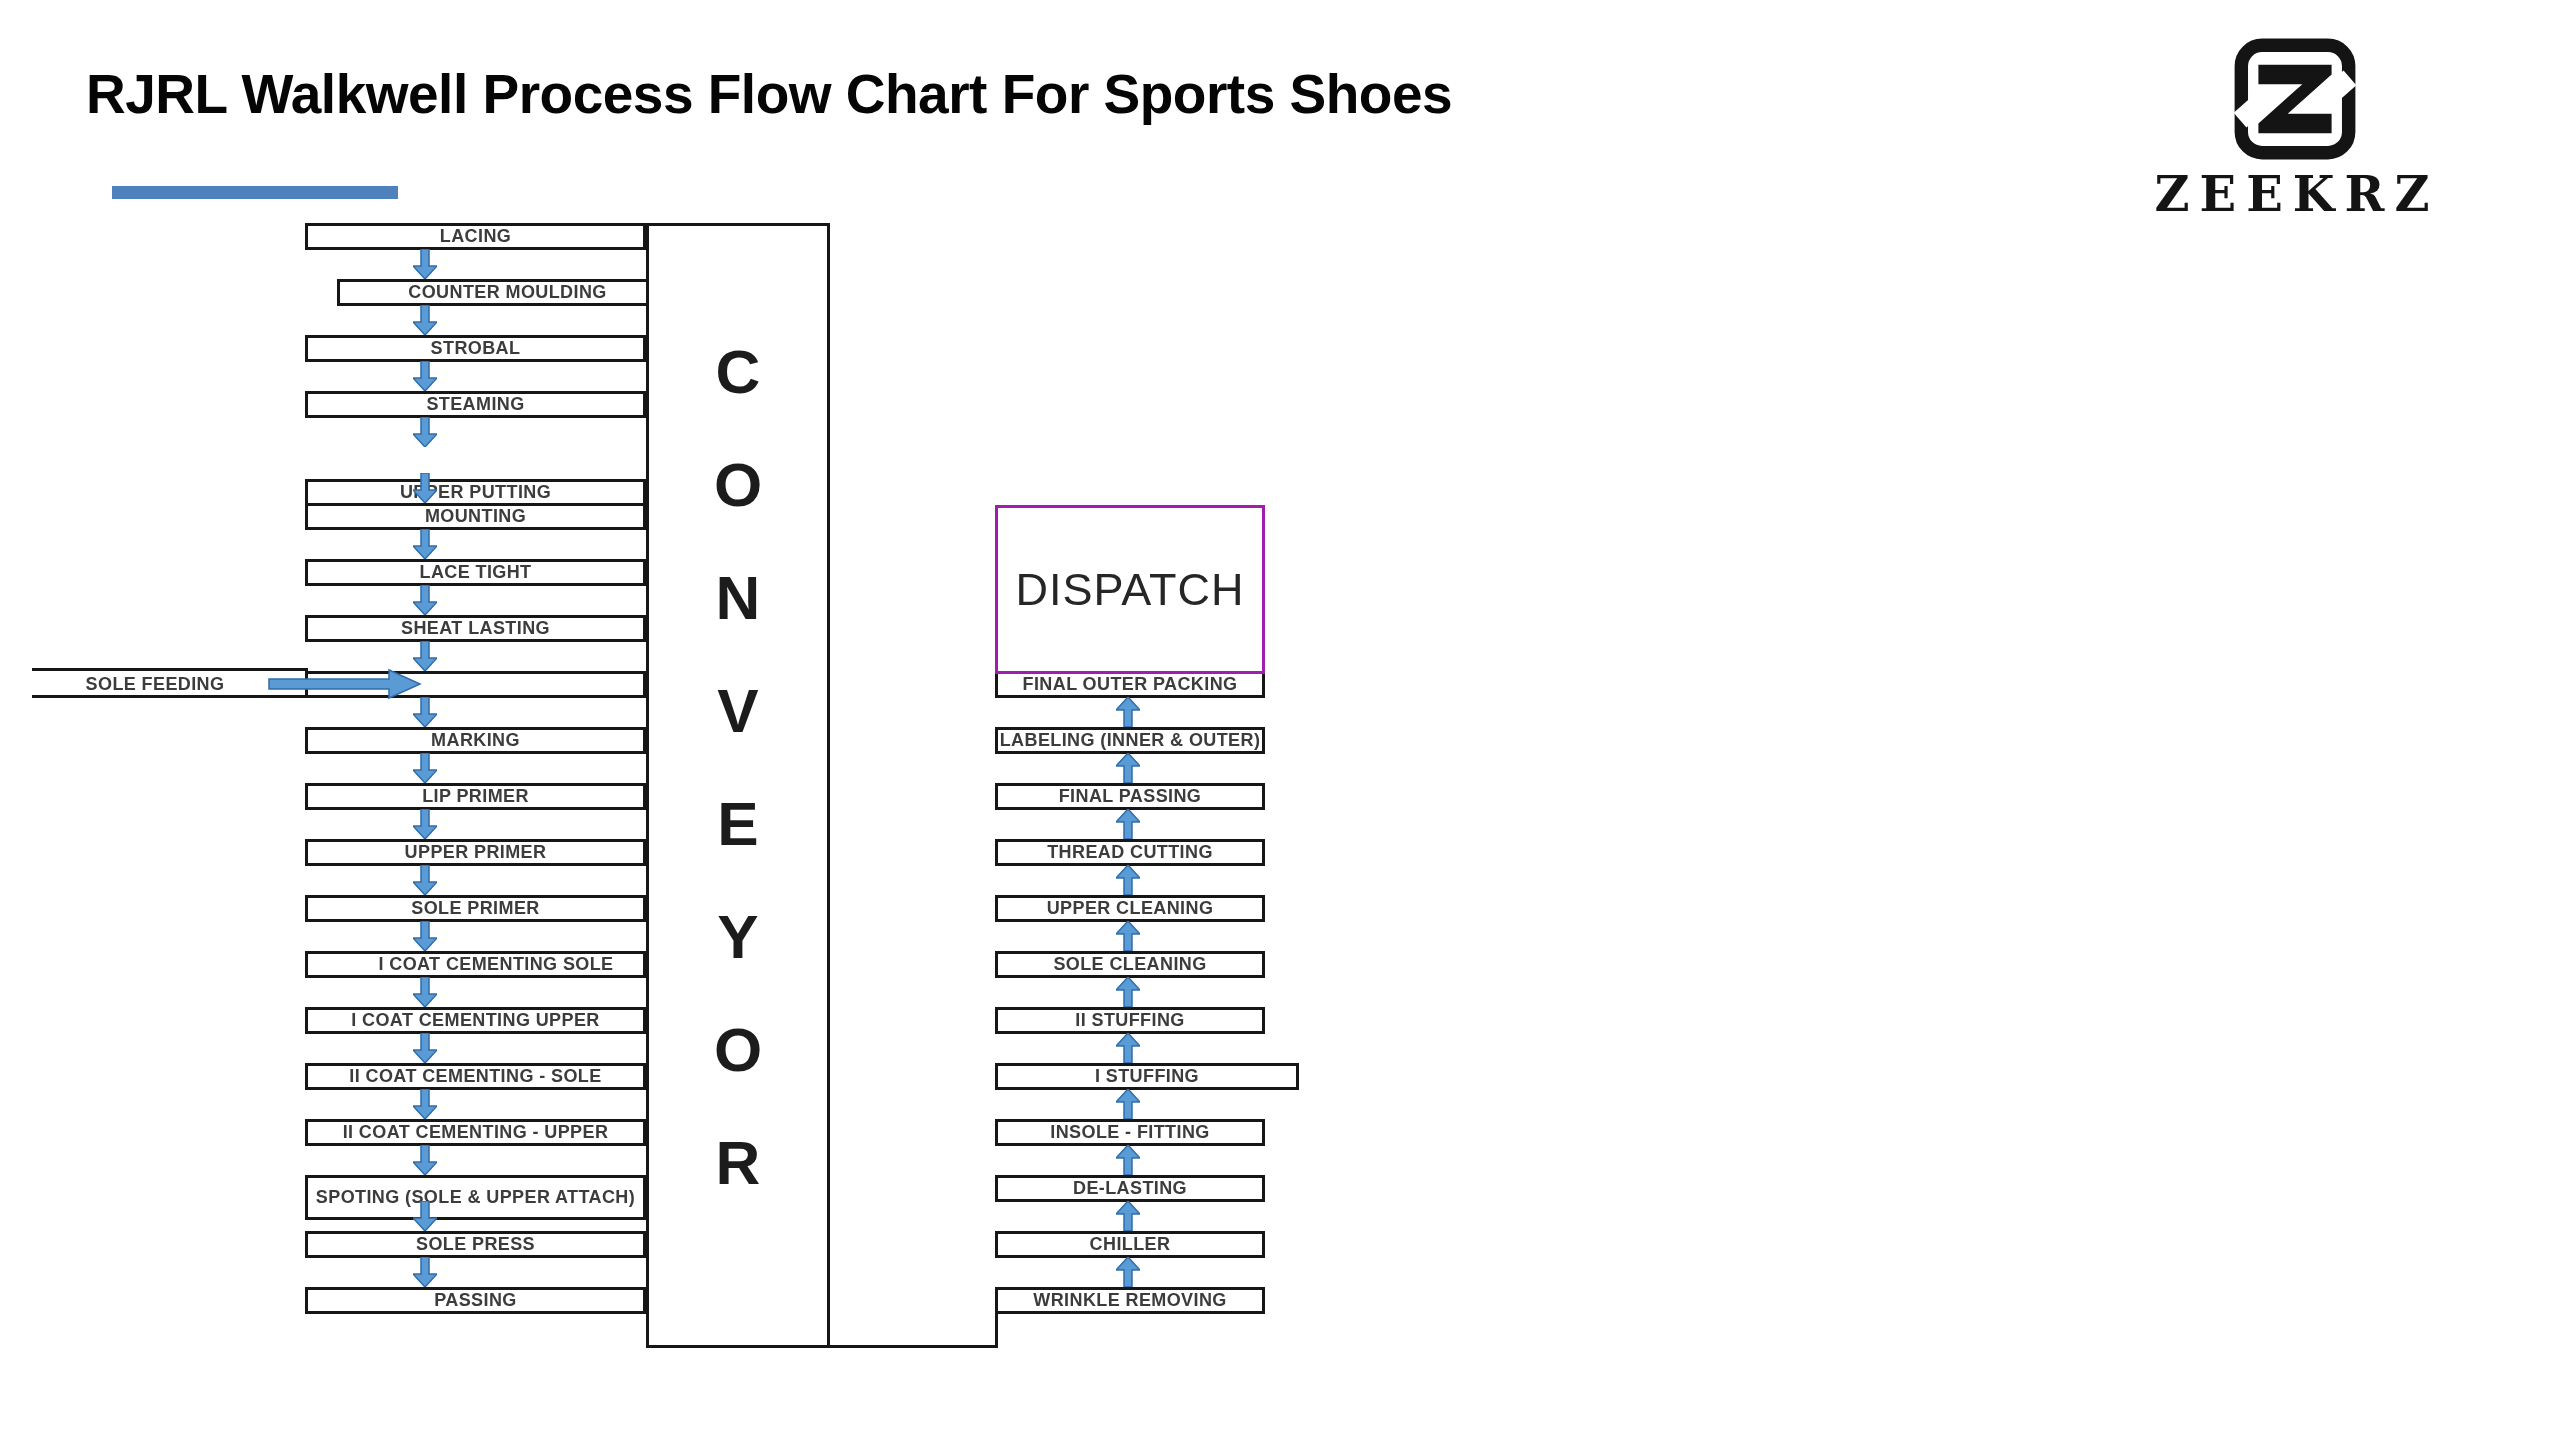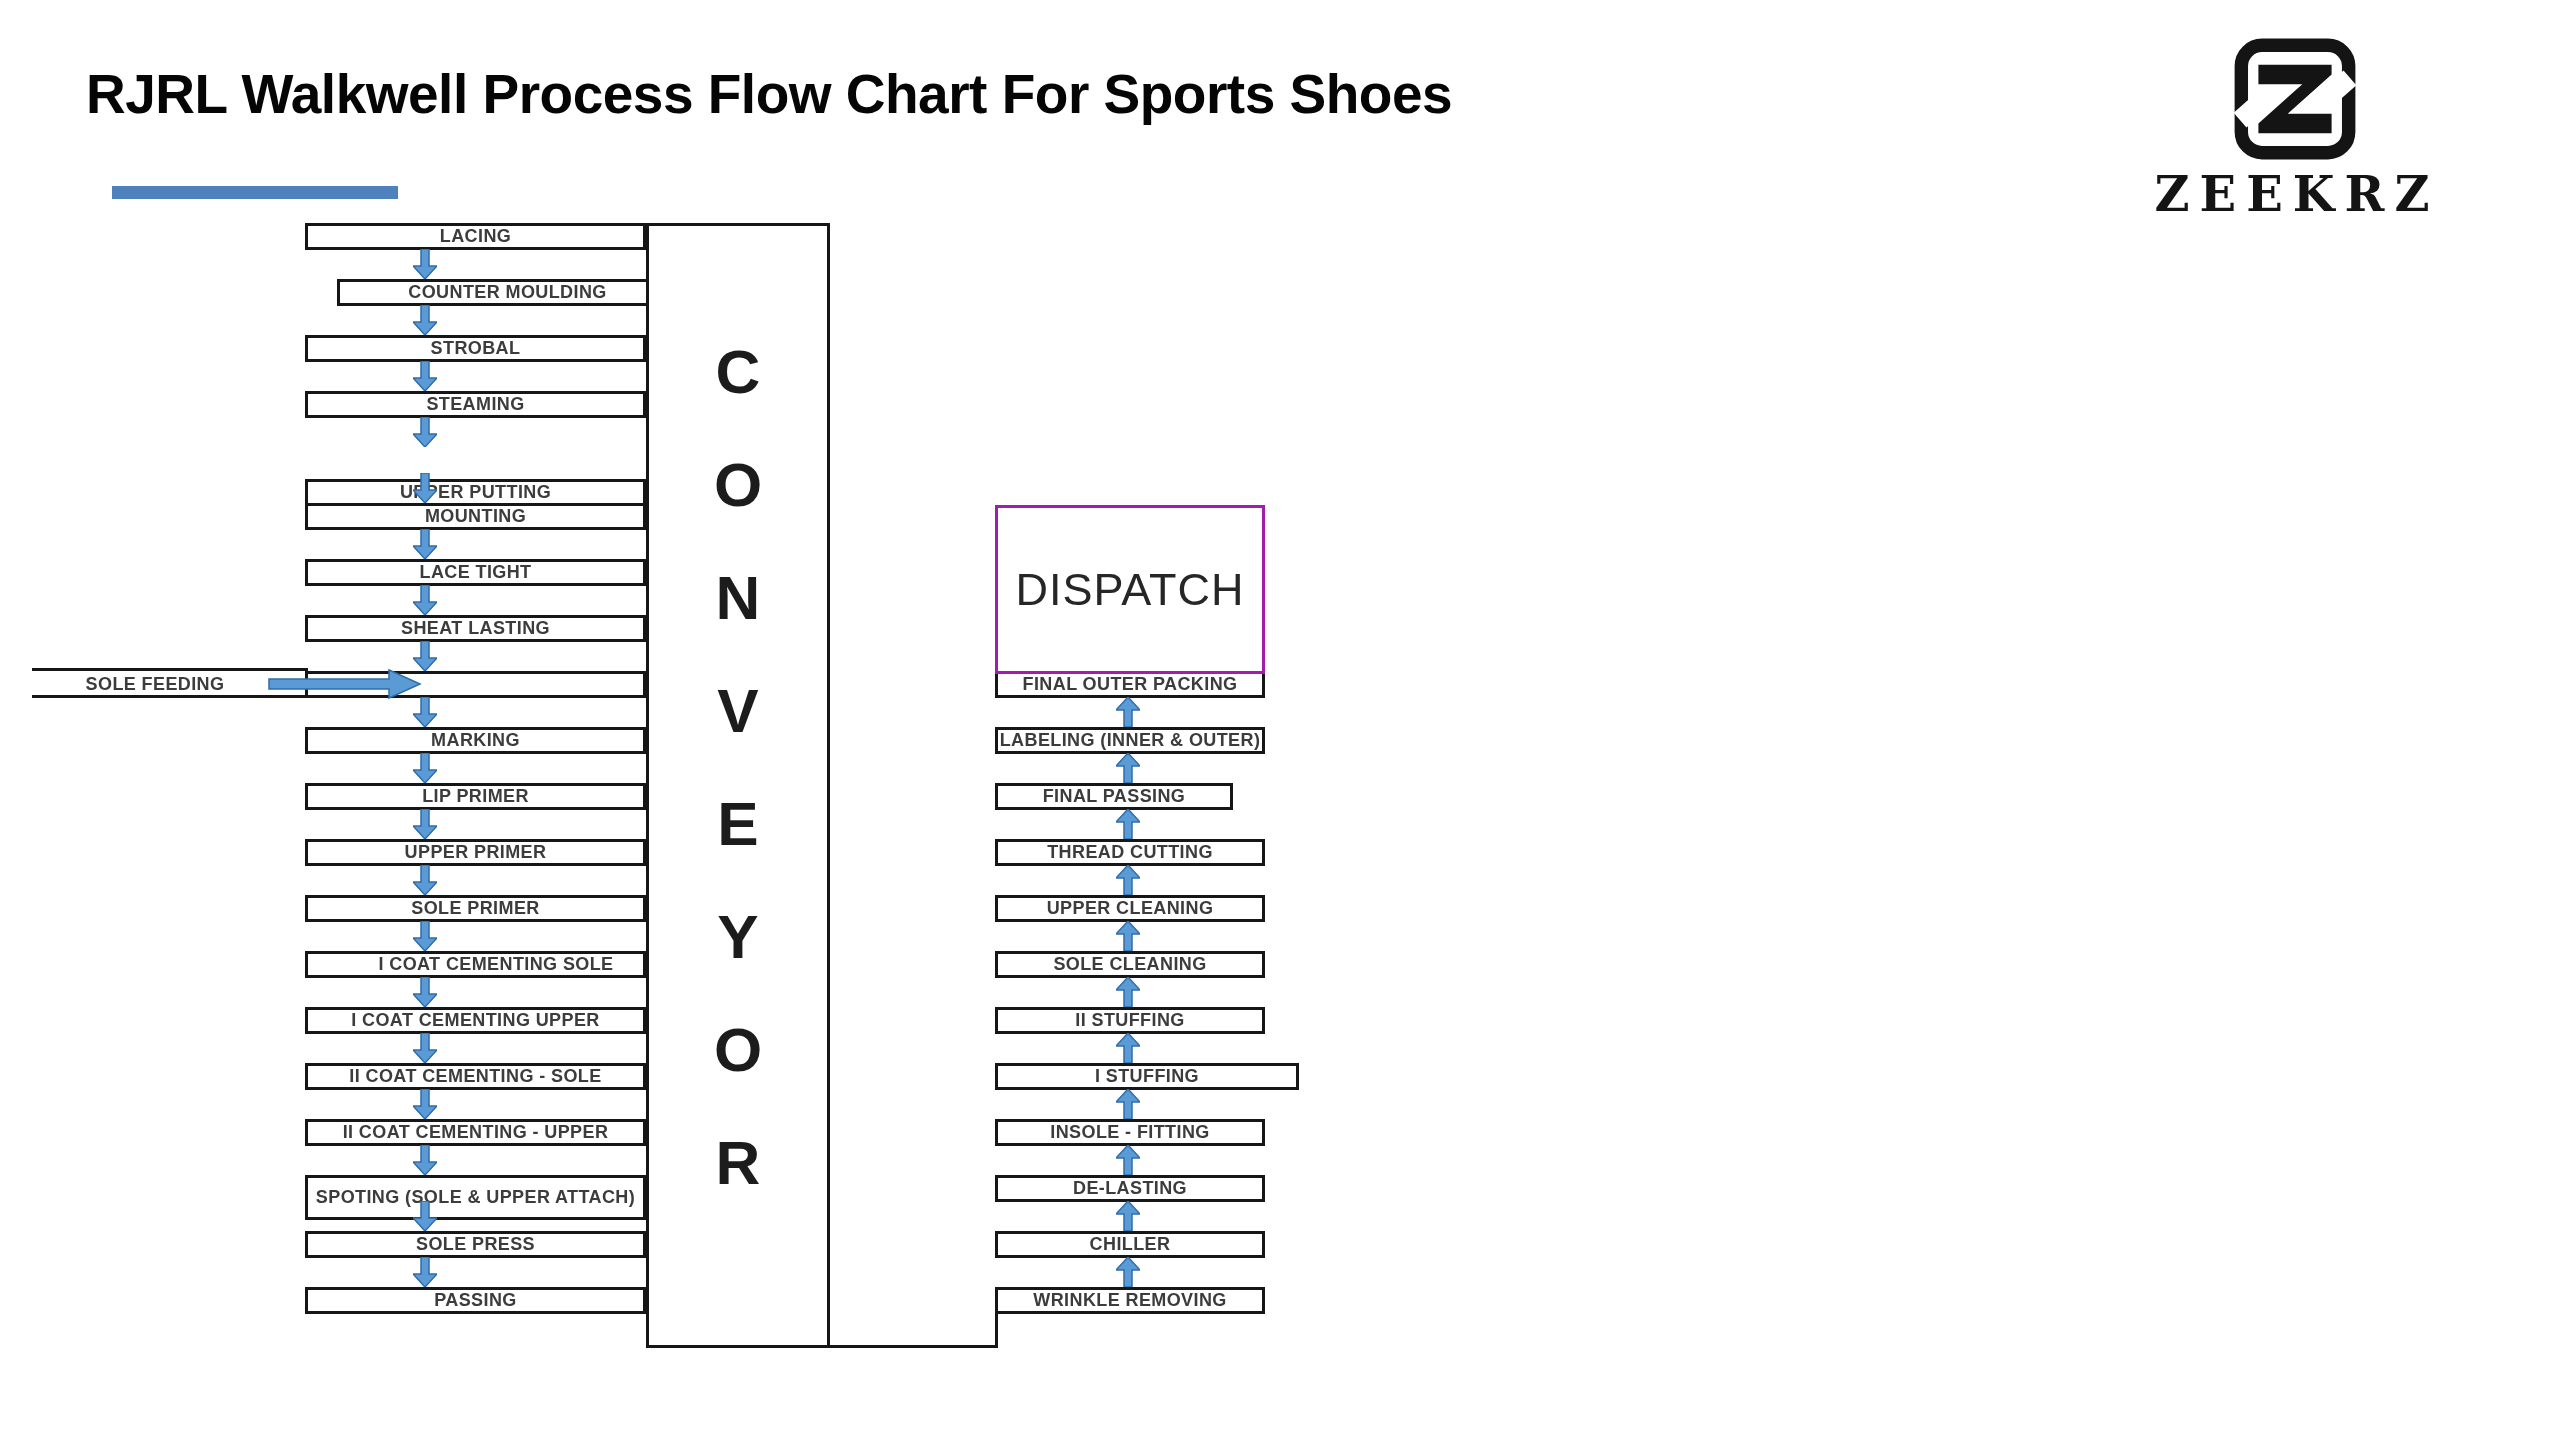--- a/index.html
+++ b/index.html
@@ -161,21 +161,21 @@
       </div>
       <svg class="arrow" width="24" height="30" viewBox="0 0 24 30" style="left:1116px;top:697px;">
         <polygon points="8,30 16,30 16,13 24,13 12,0 0,13 8,13" style="fill: rgb(91, 155, 213); stroke: rgb(47, 109, 168);"></polygon>
       </svg>
       <div class="pbox" style="left:995px;top:727px;width:270px;height:27px;">
         <span>LABELING (INNER &amp; OUTER)</span>
       </div>
       <svg class="arrow" width="24" height="30" viewBox="0 0 24 30" style="left:1116px;top:753px;">
         <polygon points="8,30 16,30 16,13 24,13 12,0 0,13 8,13" style="fill: rgb(91, 155, 213); stroke: rgb(47, 109, 168);"></polygon>
       </svg>
-      <div class="pbox" style="left:995px;top:783px;width:238px;height:27px;text-align:right;">
+      <div class="pbox" style="left:995px;top:783px;width:270px;height:27px;text-align:right;">
         <span>FINAL PASSING</span>
       </div>
       <svg class="arrow" width="24" height="30" viewBox="0 0 24 30" style="left:1116px;top:809px;">
         <polygon points="8,30 16,30 16,13 24,13 12,0 0,13 8,13" style="fill: rgb(91, 155, 213); stroke: rgb(47, 109, 168);"></polygon>
       </svg>
       <div class="pbox" style="left:995px;top:839px;width:270px;height:27px;">
         <span>THREAD CUTTING</span>
       </div>
       <svg class="arrow" width="24" height="30" viewBox="0 0 24 30" style="left:1116px;top:865px;">
         <polygon points="8,30 16,30 16,13 24,13 12,0 0,13 8,13" style="fill: rgb(91, 155, 213); stroke: rgb(47, 109, 168);"></polygon>

